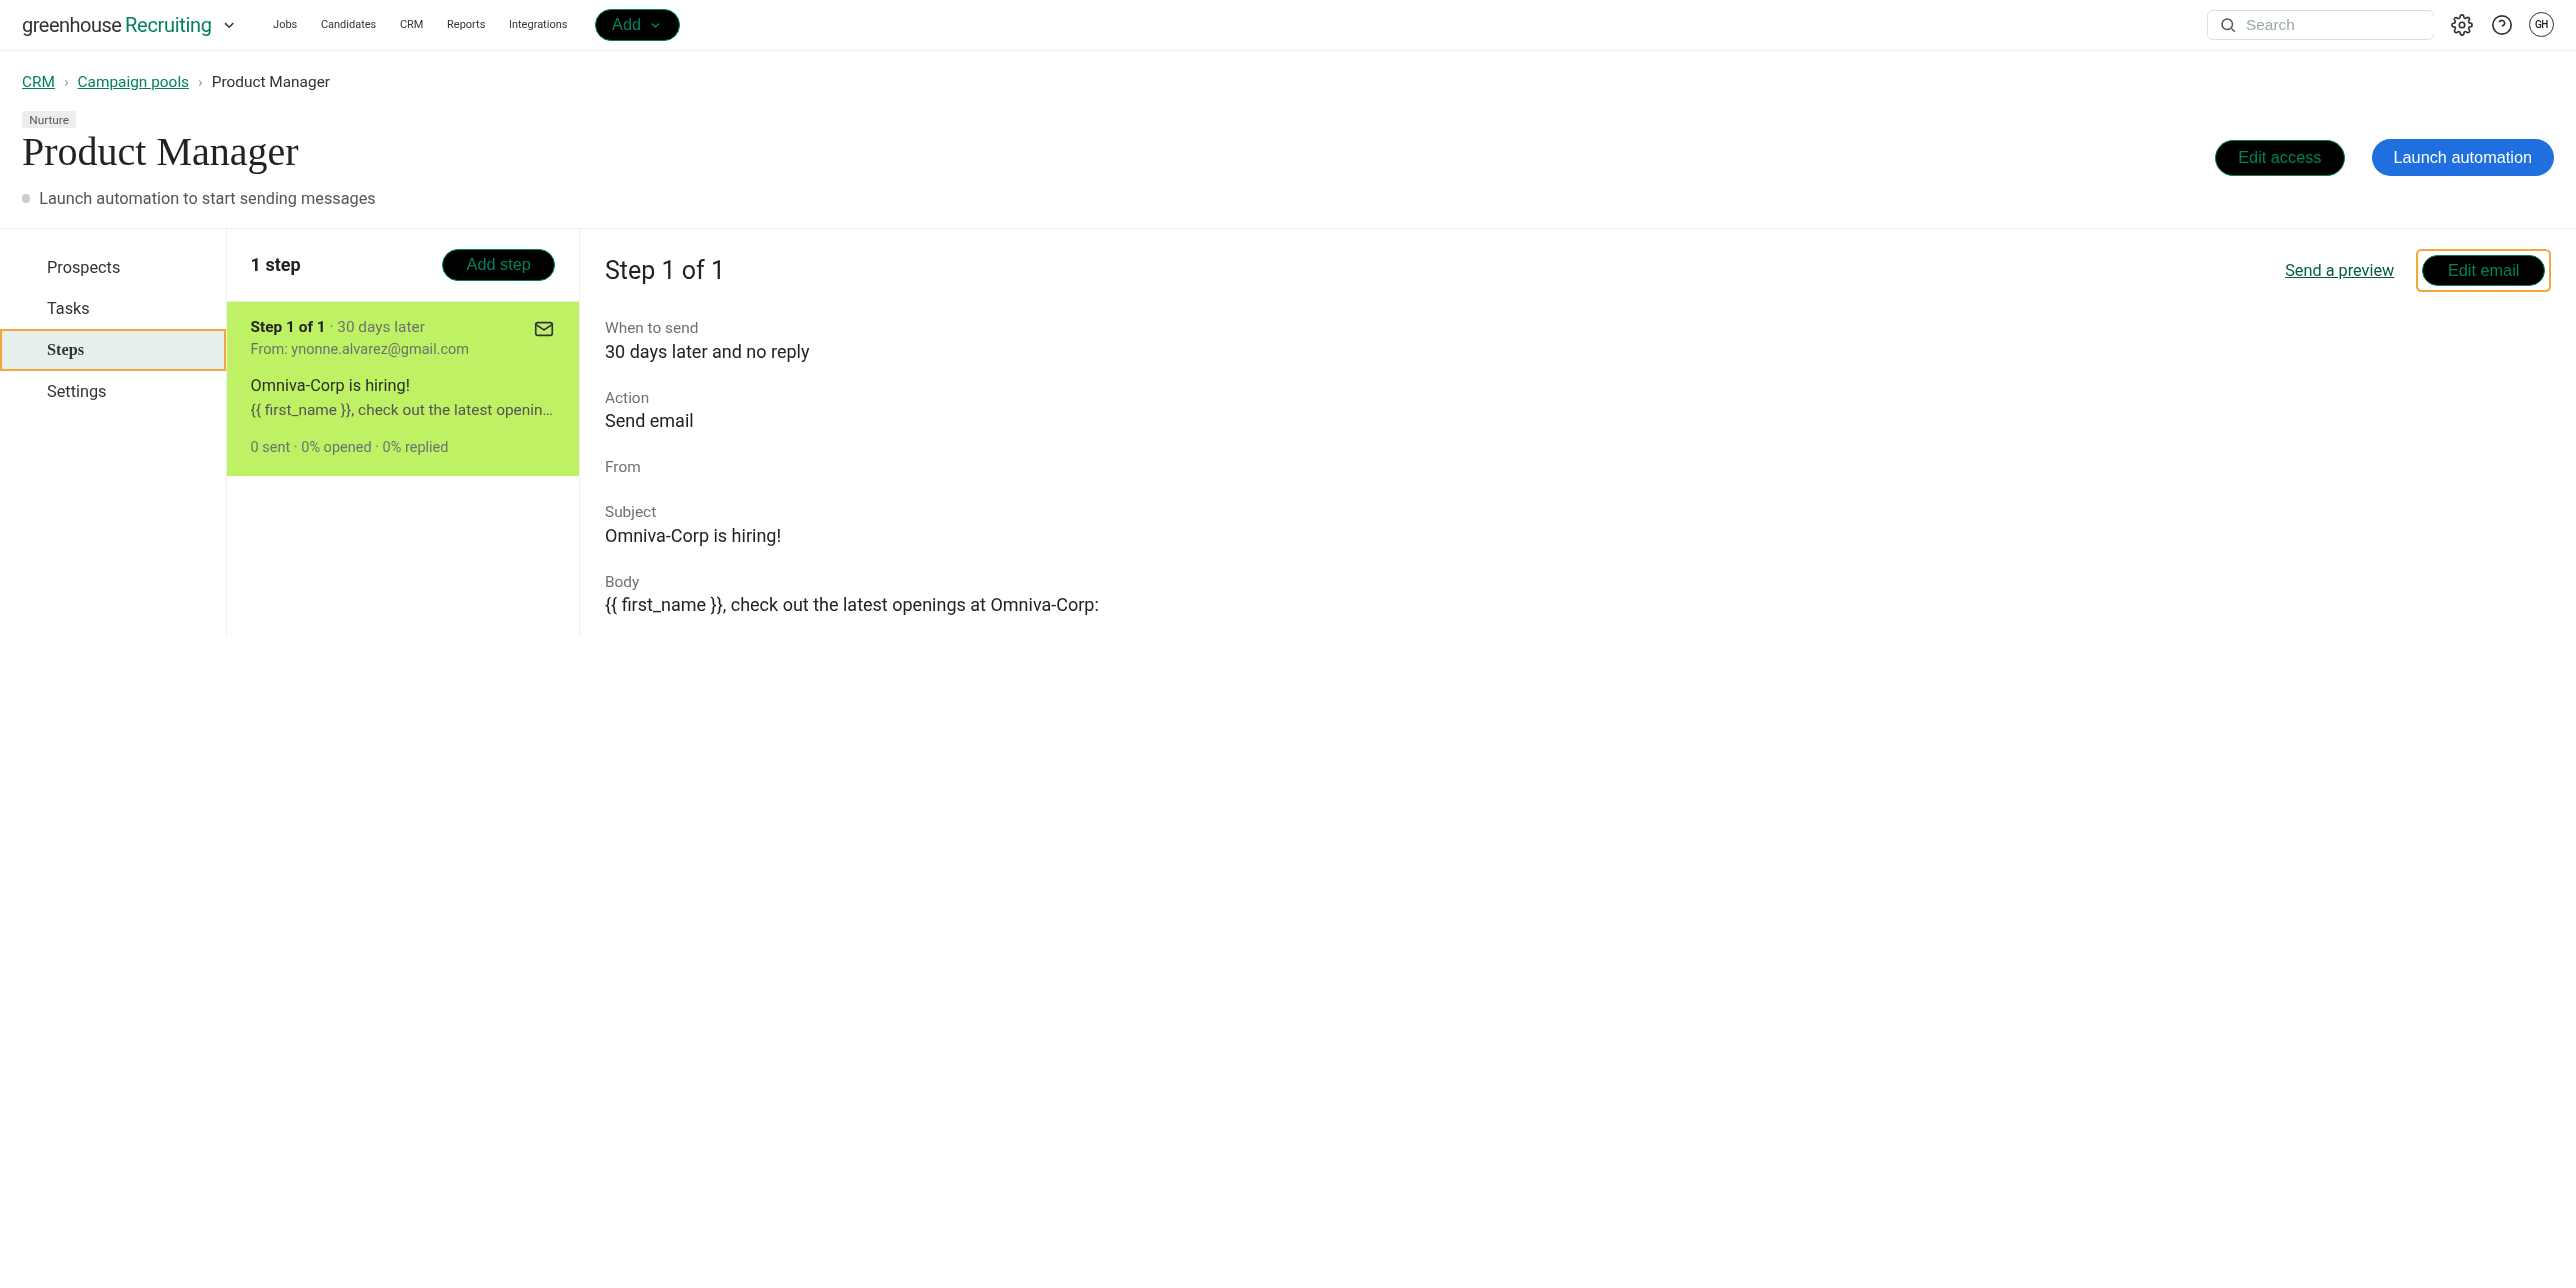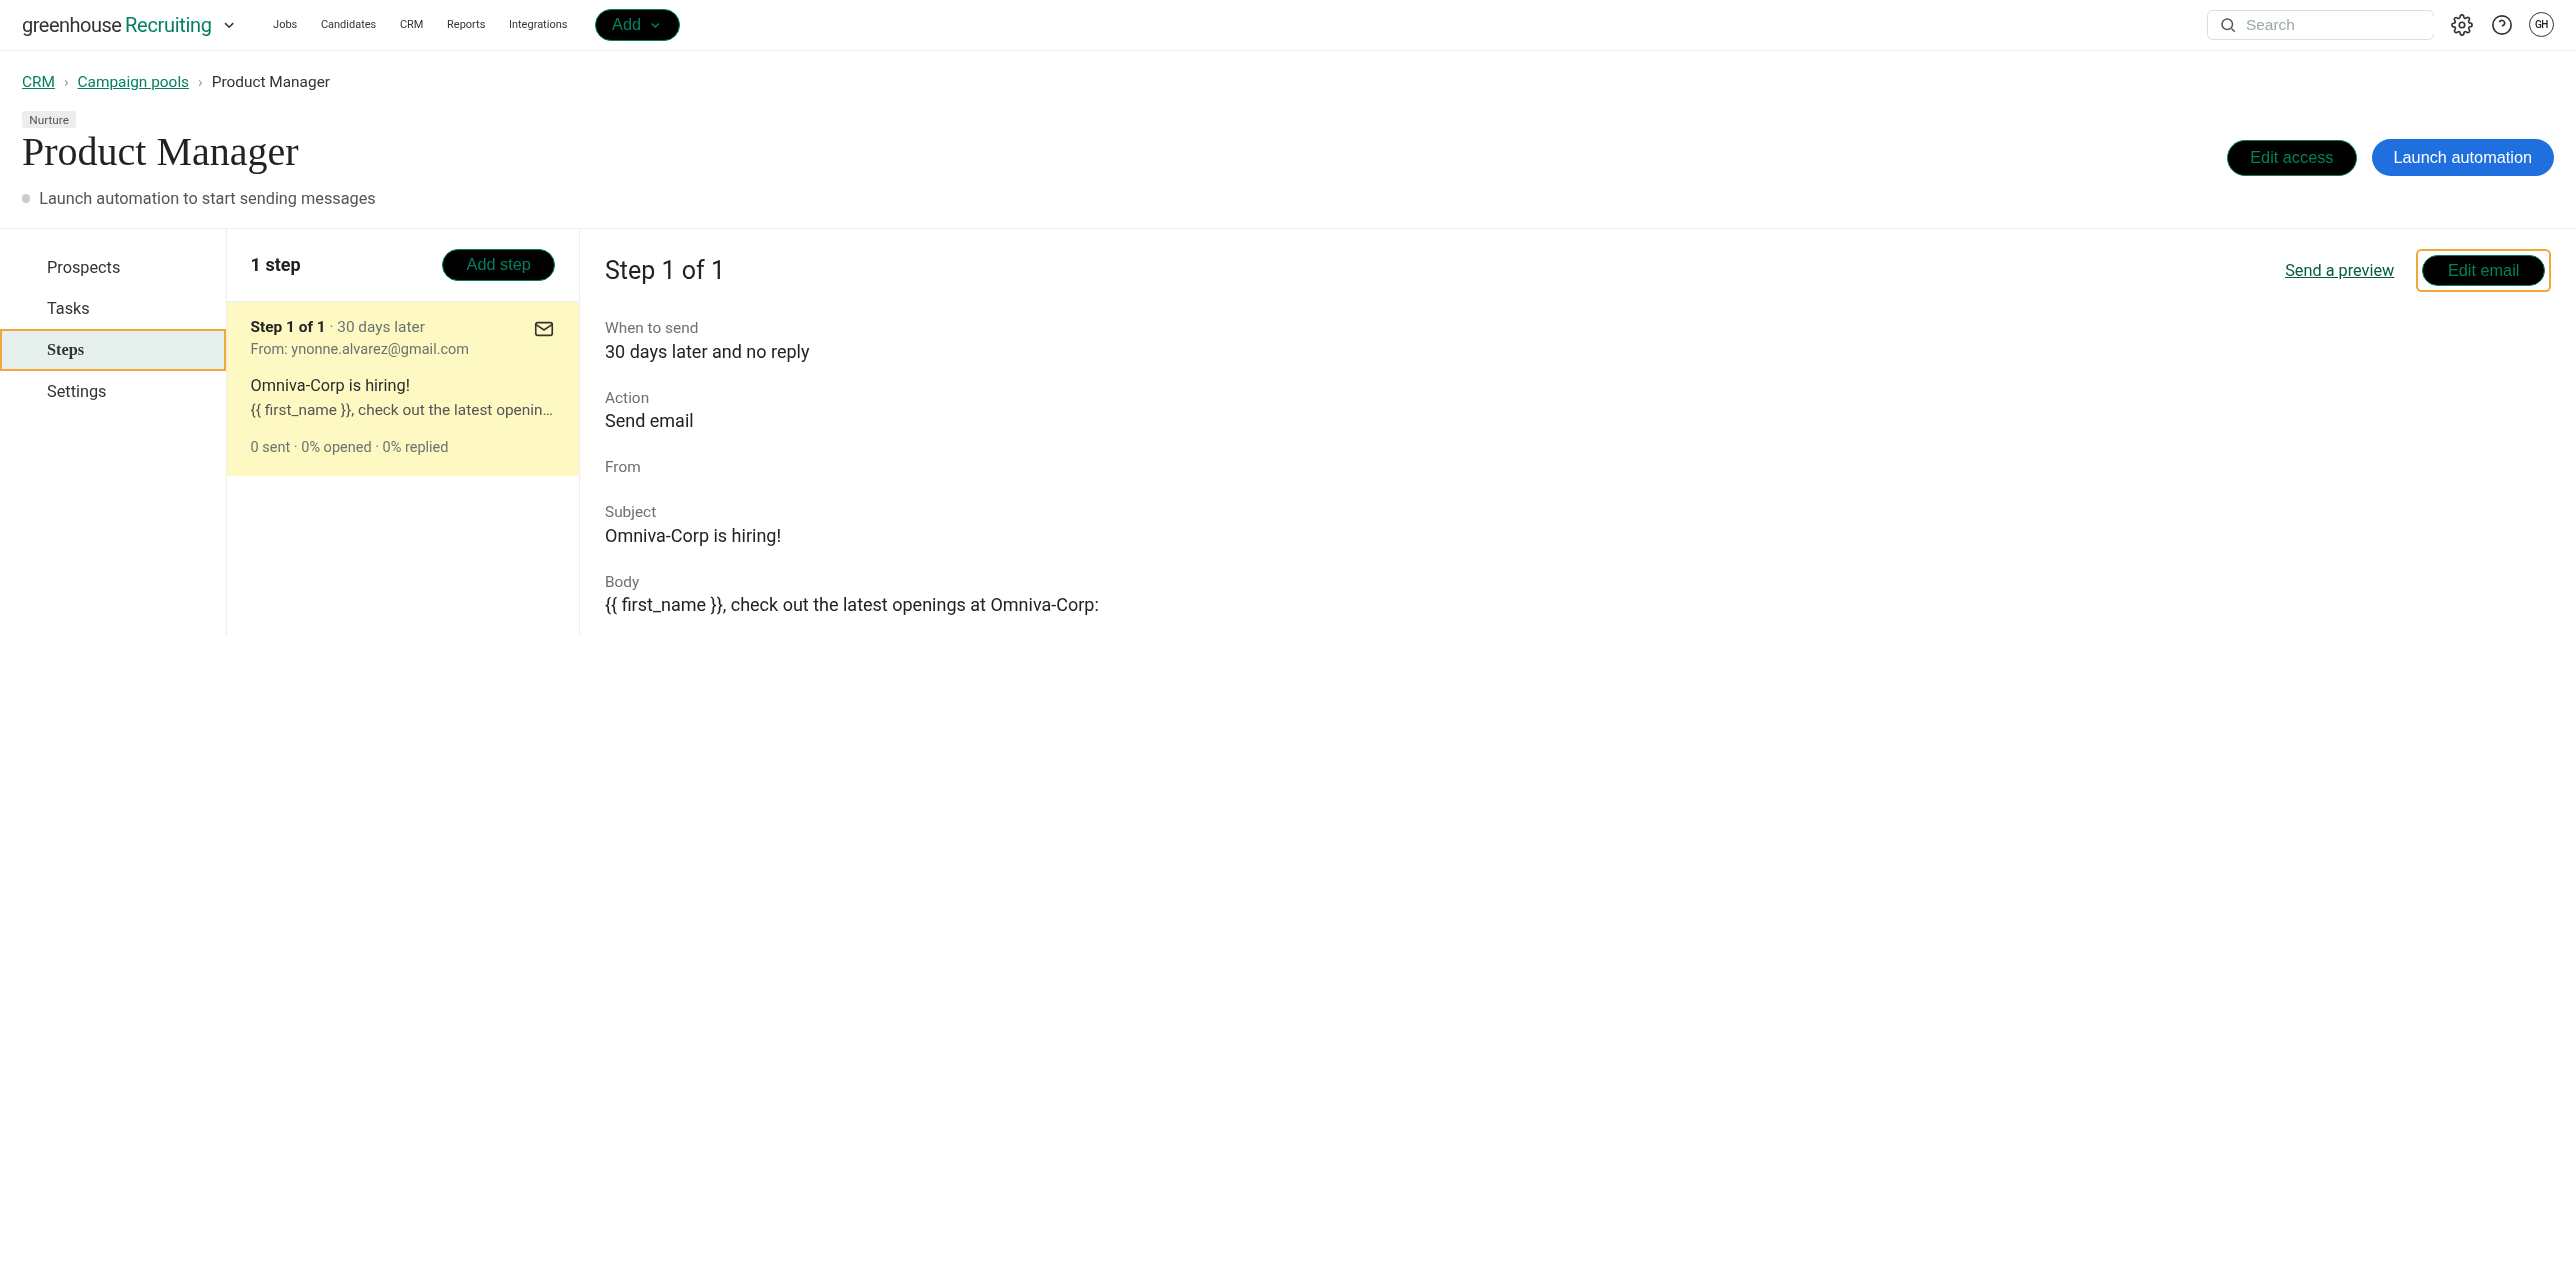--- a/index.html
+++ b/index.html
@@ -57,39 +57,39 @@
   .breadcrumb a { color:#048060; text-decoration:underline; cursor:pointer;}
   .breadcrumb .sep { color:#999; }
   .breadcrumb .current { color:#333; }
   .badge-nurture {
     display:inline-block; background:#eceeee; color:#555;
     font-size:11.8px; padding:1.8px 7.3px; border-radius:2.7px;
     margin-top:20px; margin-bottom:3.6px;
   }
   .title-row { display:flex; align-items:flex-start; justify-content:space-between; gap:18px; }
   .page-title { font-family: Georgia, 'Times New Roman', serif; font-size:40px; font-weight:400; color:#222; margin-top:-3.6px;}
-  .title-actions { display:flex; gap:15px; align-items:center; margin-top:7.3px;}
+  .title-actions { display:flex; gap:27px; align-items:center; margin-top:7.3px;}
   .status-line { display:flex; align-items:center; gap:9px; color:#555; font-size:16.3px; margin-top:12.7px; margin-bottom:20px;}
   .status-dot { width:8.2px; height:8.2px; border-radius:50%; background:#ccc; }
 
   
   .main-area { border-top:0.9px solid #eee; display:flex; }
   .sidebar { width:227px; border-right:0.9px solid #eee; padding:18px 0; }
   .sidebar-item {
     padding:11px 25px 11px 47px; font-size:16.3px; color:#333; cursor:pointer;
   }
   .sidebar-item.active {
     background:#e6f0ed; font-weight:600;
     outline:2.7px solid #f2a63c; outline-offset:-2.7px;font-family:Liberation Serif, serif;
   }
   .steps-col { width:353px; border-right:0.9px solid #eee; display:flex; flex-direction:column; }
   .steps-head { display:flex; align-items:center; justify-content:space-between; padding:20px 23.6px; }
   .steps-head .count { font-weight:700; font-size:18px; }
   .step-card {
-    background:#fef9c3; padding:16.3px 23.6px 20px 23.6px;
+    background:#bef264; padding:16.3px 23.6px 20px 23.6px;
     border-top:0.9px solid #eee;
   }
   .step-card-top { display:flex; align-items:flex-start; justify-content:space-between; }
   .step-label { font-size:15.4px; }
   .step-label b { font-weight:700; }
   .step-from { color:#6b7370; font-size:14.5px; margin-top:5.4px; }
   .step-subject { font-size:16.3px; margin-top:18px; color:#2a2e2c;}
   .step-body-preview { font-size:15.4px; color:#555; margin-top:5.4px; white-space:nowrap; overflow:hidden; text-overflow:ellipsis;}
   .step-stats { font-size:14.5px; color:#6b7370; margin-top:20px;}
   .detail-col { flex:1; padding:20px 25px; }

